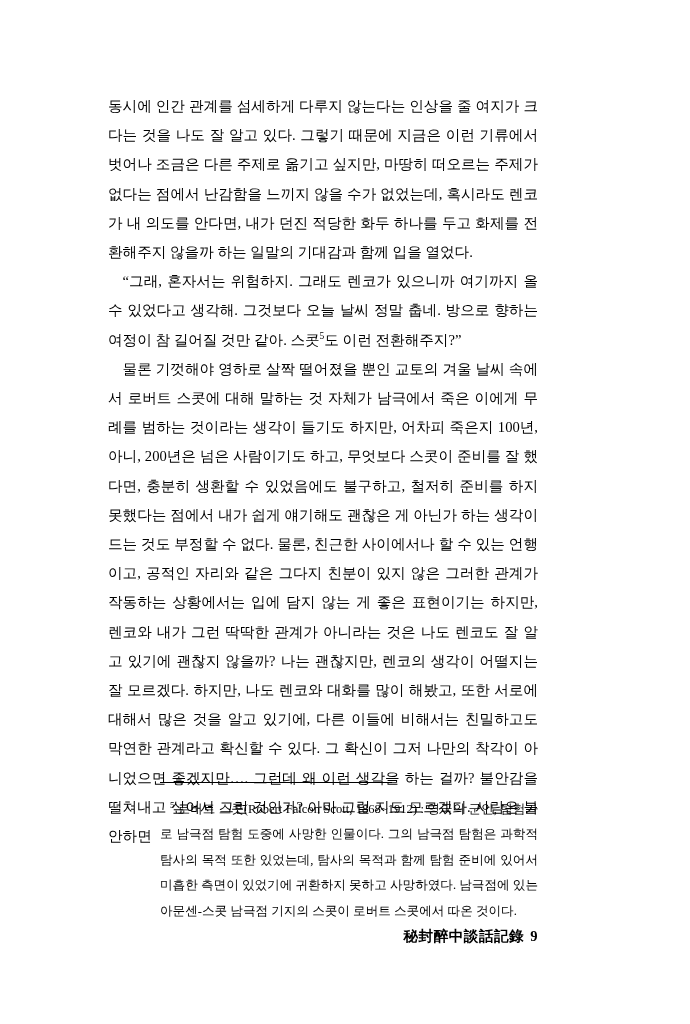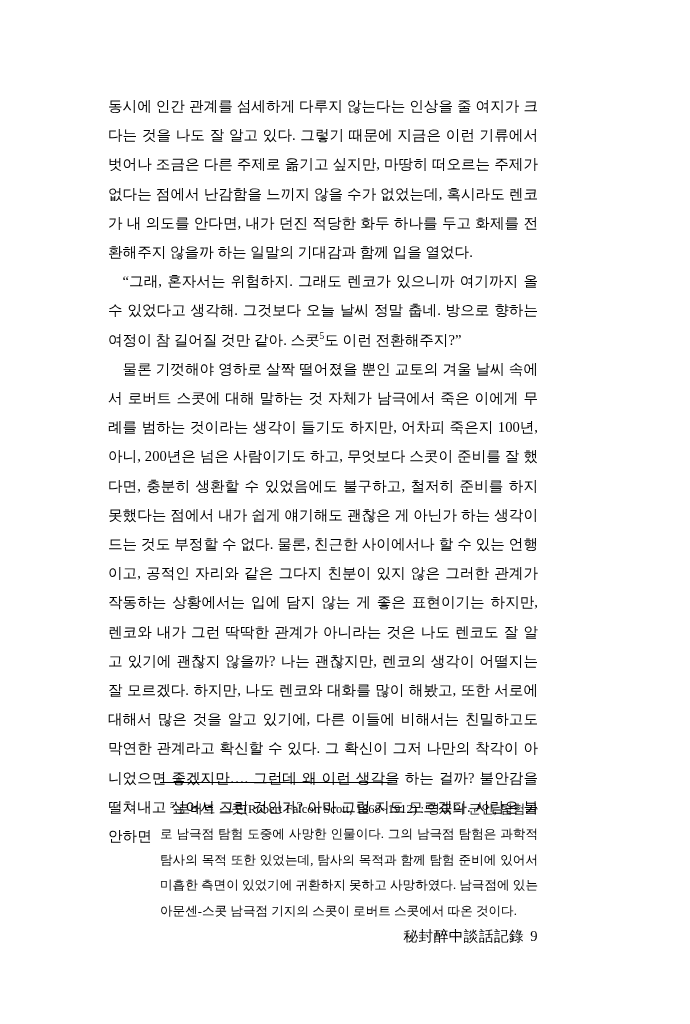--- a/index.html
+++ b/index.html
@@ -71,20 +71,21 @@
     display: inline-block;
     width: 10px;
   }
   .page-footer {
     position: absolute;
     right: 108px;
     bottom: 78px;
     font-size: 14.6px;
     letter-spacing: 0.5px;
     white-space: nowrap;
+    font-weight: bold;
   }
   .page-footer .folio {
     margin-left: 6px;
   }
 </style>
 </head>
 <body>
 
 <div class="page">
 

